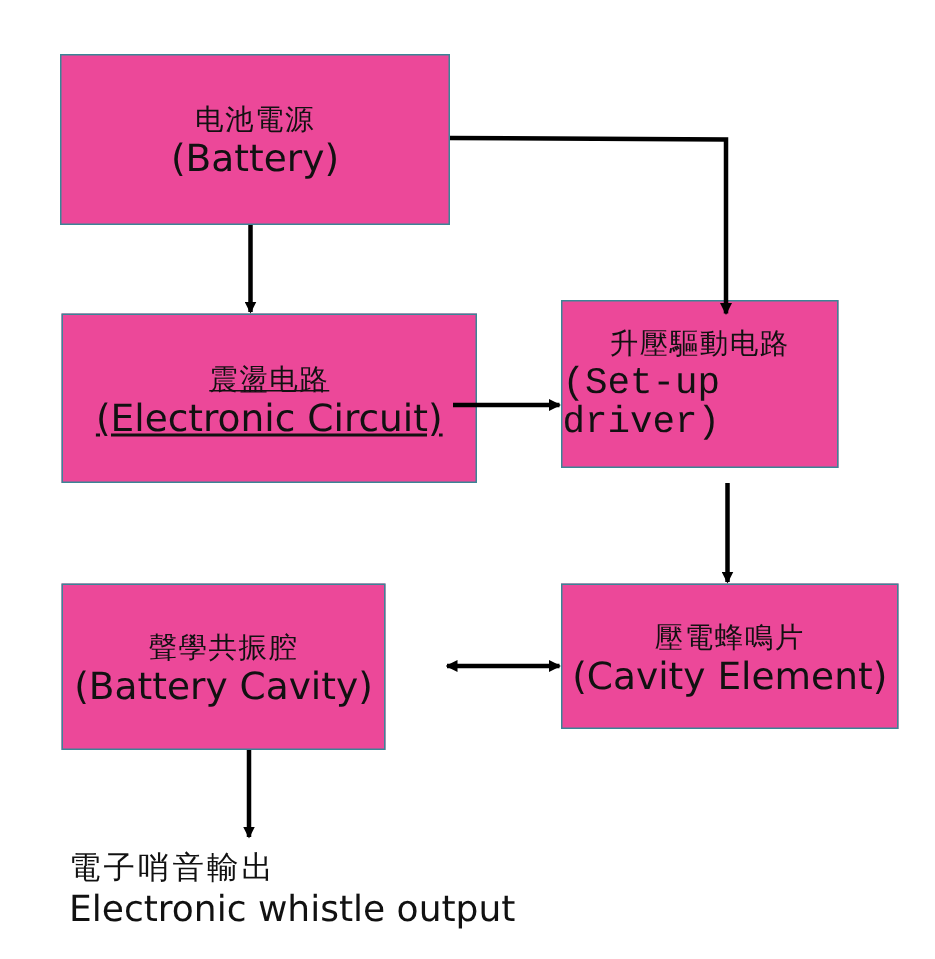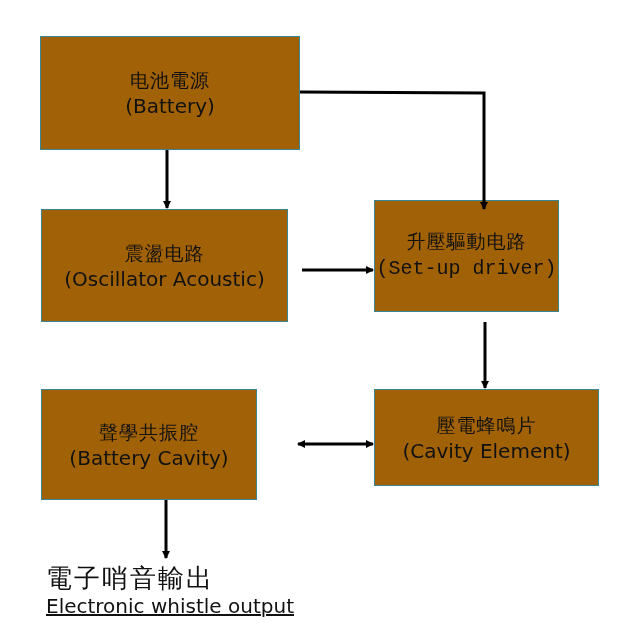--- a/index.html
+++ b/index.html
@@ -1,43 +1,43 @@
 <!DOCTYPE html>
 <html><head>
 <meta charset="utf-8">
 <style>
   html, body { margin: 0; padding: 0; background: #ffffff; }
   body { width: 623px; height: 639px; position: relative; overflow: hidden;
          font-family: "DejaVu Sans", "Liberation Sans", sans-serif; color: #111111; }
-  .box { position: absolute; background: #a16207; border: 1px solid #3a8596; box-sizing: border-box;
+  .box { position: absolute; background: #ec4899; border: 1px solid #3a8596; box-sizing: border-box;
          display: flex; flex-direction: column; align-items: center; justify-content: center;
          text-align: left; }
   .box .zh { font-size: 19px; line-height: 26px; letter-spacing: 1px; }
-  .box .en { font-size: 20px; line-height: 26px; }
+  .box .en { font-size: 25px; line-height: 26px; }
   #b-battery { left: 40px; top: 36px; width: 260px; height: 114px; }
-  #b-osc { left: 41px; top: 209px; width: 247px; height: 113px; }
+  #b-osc { left: 41px; top: 209px; width: 277px; height: 113px; text-decoration: underline; }
   #b-driver { left: 374px; top: 200px; width: 185px; height: 112px; font-family: Liberation Mono, monospace; }
   #b-acoustic { left: 41px; top: 389px; width: 216px; height: 111px; }
   #b-piezo { left: 374px; top: 389px; width: 225px; height: 97px; }
   svg.arrows { position: absolute; left: 0; top: 0; }
   .output { position: absolute; left: 46px; top: 564px; }
-  .output .zh { font-size: 26px; line-height: 28px; letter-spacing: 2px; }
-  .output .en { font-size: 20px; line-height: 28px; text-decoration: underline; }
+  .output .zh { font-size: 21px; line-height: 28px; letter-spacing: 2px; }
+  .output .en { font-size: 24px; line-height: 28px; }
 </style>
 </head>
 <body>
 
 <div class="box" id="b-battery">
   <div class="zh">电池電源</div>
   <div class="en">(Battery)</div>
 </div>
 
 <div class="box" id="b-osc">
   <div class="zh">震盪电路</div>
-  <div class="en">(Oscillator Acoustic)</div>
+  <div class="en">(Electronic Circuit)</div>
 </div>
 
 <div class="box" id="b-driver">
   <div class="zh">升壓驅動电路</div>
   <div class="en">(Set-up driver)</div>
 </div>
 
 <div class="box" id="b-acoustic">
   <div class="zh">聲學共振腔</div>
   <div class="en">(Battery Cavity)</div>

